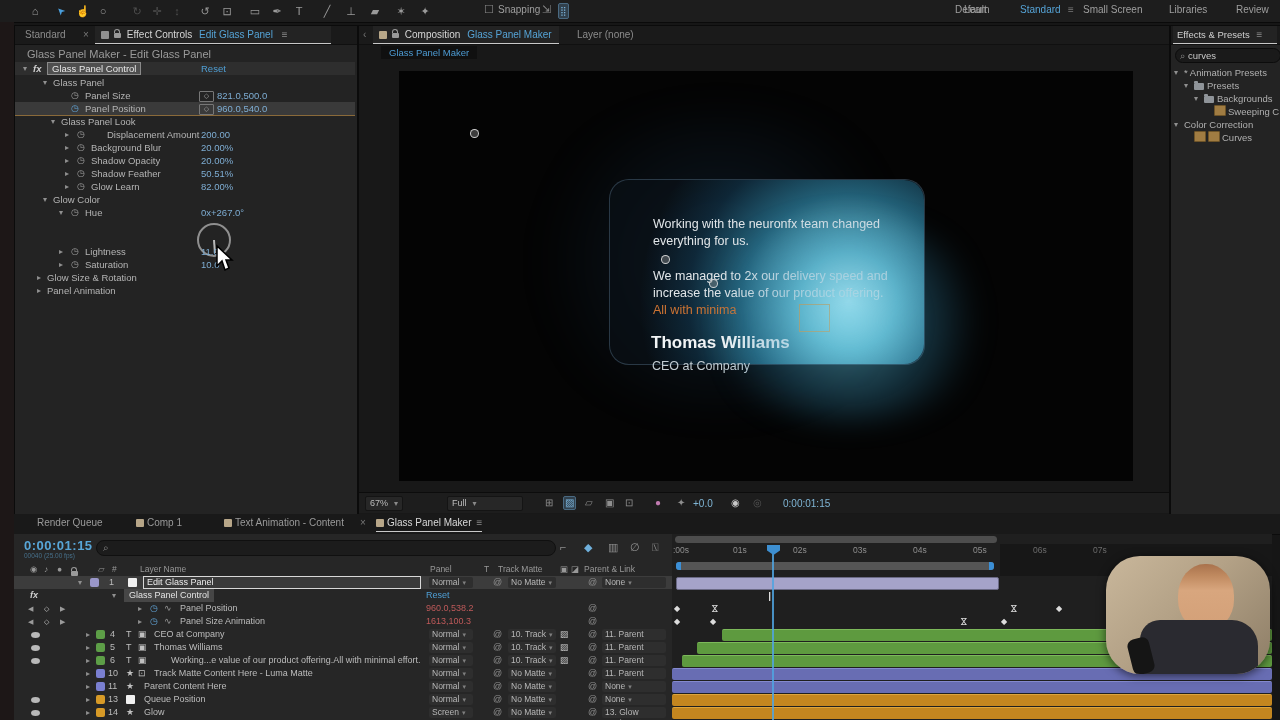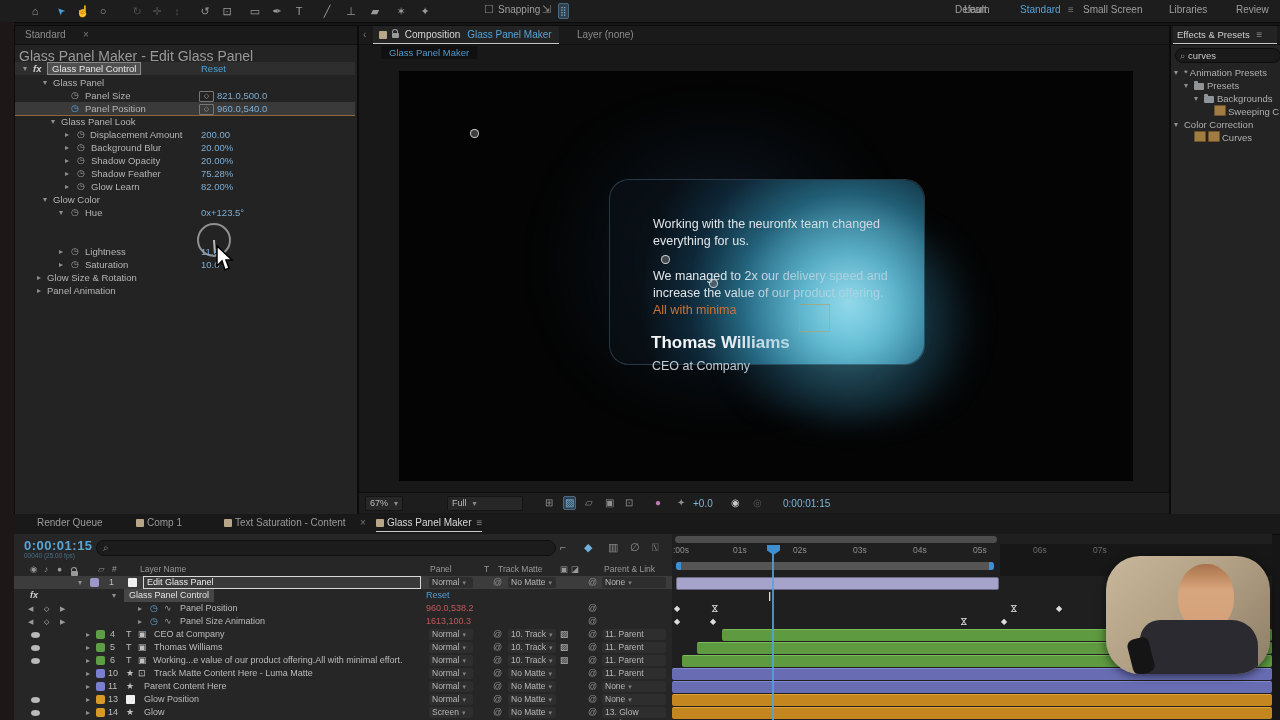--- a/index.html
+++ b/index.html
@@ -143,22 +143,28 @@
     <span class="ws" style="left:1169px">Libraries</span>
     <span class="ws" style="left:1236px">Review</span>
   </div>
 
   <div class="abs" style="left:0;top:22px;width:14px;height:698px;background:#1d1717"></div>
 
   <div class="panel" style="left:14px;top:25px;width:342px;height:489px">
     <div class="tabbar">
       <span class="abs tab-dim" style="left:10px;top:3px">Standard</span>
       <span class="abs" style="left:68px;top:3px;color:#777">×</span>
-    </div>
-    <div class="abs" style="left:4px;top:22px;color:#9a9a9a;font-size:14px">Glass Panel Maker - Edit Glass Panel</div>
+      <div class="tab-active" style="left:80px;width:230px;padding-left:6px">
+        <span class="paneltab-box"></span><span class="lockico"></span>
+        <span style="color:#d6d6d6">Effect Controls</span>
+        <span class="tname-blue" style="margin-left:4px">Edit Glass Panel</span>
+        <span class="menu-ham" style="margin-left:6px">≡</span>
+      </div>
+    </div>
+    <div class="abs" style="left:12px;top:22px;color:#9a9a9a;font-size:11px">Glass Panel Maker - Edit Glass Panel</div>
 
     <div class="ecrow" style="top:36px;background:#2e2e2e">
       <span class="ec-tw" style="left:8px">▾</span>
       <span class="abs" style="left:18px;font-style:italic;font-weight:bold;color:#d0d0d0">fx</span>
       <span class="fxname">Glass Panel Control</span>
       <span class="abs" style="left:186px;color:#4f9fd5">Reset</span>
     </div>
 
     <div class="ecrow" style="top:50px">
       <span class="ec-tw" style="left:28px">▾</span>
@@ -176,56 +182,56 @@
       <span class="ptbox">◇</span>
       <span class="ec-val">960.0,540.0</span>
     </div>
     <div class="ecrow" style="top:89px">
       <span class="ec-tw" style="left:36px">▾</span>
       <span class="abs" style="left:46px">Glass Panel Look</span>
     </div>
     <div class="ecrow" style="top:102px">
       <span class="ec-tw" style="left:50px">▸</span>
       <span class="ec-sw" style="left:62px">◷</span>
-      <span class="abs" style="left:75px">Displacement Amount</span>
+      <span class="abs" style="left:92px">Displacement Amount</span>
       <span class="ec-val">200.00</span>
     </div>
     <div class="ecrow" style="top:115px">
       <span class="ec-tw" style="left:50px">▸</span>
       <span class="ec-sw" style="left:62px">◷</span>
       <span class="abs" style="left:76px">Background Blur</span>
       <span class="ec-val">20.00%</span>
     </div>
     <div class="ecrow" style="top:128px">
       <span class="ec-tw" style="left:50px">▸</span>
       <span class="ec-sw" style="left:62px">◷</span>
       <span class="abs" style="left:76px">Shadow Opacity</span>
       <span class="ec-val">20.00%</span>
     </div>
     <div class="ecrow" style="top:141px">
       <span class="ec-tw" style="left:50px">▸</span>
       <span class="ec-sw" style="left:62px">◷</span>
       <span class="abs" style="left:76px">Shadow Feather</span>
-      <span class="ec-val">75.28%</span>
+      <span class="ec-val">50.51%</span>
     </div>
     <div class="ecrow" style="top:154px">
       <span class="ec-tw" style="left:50px">▸</span>
       <span class="ec-sw" style="left:62px">◷</span>
       <span class="abs" style="left:76px">Glow Learn</span>
       <span class="ec-val">82.00%</span>
     </div>
     <div class="ecrow" style="top:167px">
       <span class="ec-tw" style="left:28px">▾</span>
       <span class="abs" style="left:38px">Glow Color</span>
     </div>
     <div class="ecrow" style="top:180px">
       <span class="ec-tw" style="left:44px">▾</span>
       <span class="ec-sw" style="left:56px">◷</span>
       <span class="abs" style="left:70px">Hue</span>
-      <span class="ec-val">0x+123.5°</span>
+      <span class="ec-val">0x+267.0°</span>
     </div>
 
     <div class="dial" style="left:182px;top:197px">
       <span class="dial-needle"></span>
     </div>
     <div class="ecrow" style="top:219px">
       <span class="ec-tw" style="left:44px">▸</span>
       <span class="ec-sw" style="left:56px">◷</span>
       <span class="abs" style="left:70px">Lightness</span>
       <span class="ec-val">11.0</span>
@@ -334,21 +340,21 @@
         <span class="abs" style="left:13px">Color Correction</span>
     </div>
     <div class="fx-row" style="top:105px">
       <span class="abs" style="left:23px"><span class="fx-ic"></span><span class="fx-ic"></span><span>Curves</span></span>
     </div>
   </div>
 
   <div class="tl-tabs">
     <span class="tl-tab" style="left:23px">Render Queue</span>
     <span class="tl-tab" style="left:122px"><span class="paneltab-box" style="background:#b7a688"></span><span>Comp 1</span></span>
-    <span class="tl-tab" style="left:210px"><span class="paneltab-box" style="background:#b7a688"></span><span>Text Saturation - Content</span></span>
+    <span class="tl-tab" style="left:210px"><span class="paneltab-box" style="background:#b7a688"></span><span>Text Animation - Content</span></span>
     <span class="tl-tab" style="left:346px;color:#777">×</span>
     <span class="tl-tab" style="left:362px;color:#d8d8d8;border-bottom:1px solid #c8c8c8;padding-bottom:3px"><span class="paneltab-box" style="background:#b7a688"></span><span>Glass Panel Maker</span><span class="menu-ham" style="margin-left:5px">≡</span></span>
   </div>
 
   <div class="tl-left">
     <span class="tc-big" style="left:10px;top:4px">0:00:01:15</span>
     <span class="tc-sub" style="left:10px;top:18px">00040 (25.00 fps)</span>
     <div class="tl-search" style="left:82px;top:6px;width:452px;height:14px;line-height:14px;padding-left:6px;color:#8a8a8a">⌕</div>
     <span class="tl-ico" style="left:546px;top:7px">⌐</span>
     <span class="tl-ico blue" style="left:570px;top:7px">◆</span>
@@ -362,21 +368,21 @@
       <span class="abs" style="left:43px">●</span>
       <span class="abs" style="left:55px;top:4px"><span class="lockico"></span></span>
       <span class="abs" style="left:84px">▱</span>
       <span class="abs" style="left:98px">#</span>
       <span class="abs" style="left:126px">Layer Name</span>
       <span class="abs" style="left:416px">Panel</span>
       <span class="abs" style="left:470px">T</span>
       <span class="abs" style="left:484px">Track Matte</span>
       <span class="abs" style="left:546px">▣</span>
       <span class="abs" style="left:557px">◪</span>
-      <span class="abs" style="left:590px">Parent &amp; Link</span>
+      <span class="abs" style="left:570px">Parent &amp; Link</span>
     </div>
 
     <div class="tlrow" style="top:42px;background:#3c3c3c">
       <span class="tw" style="left:64px">▾</span>
       <span class="sq sq-lav" style="left:76px"></span>
       <span class="cell" style="left:95px">1</span>
       <span class="sq sq-white" style="left:114px"></span>
       <span class="namebox" style="left:129px;width:270px">Edit Glass Panel</span>
       <span class="dd" style="left:415px;width:38px">Normal</span>
       <span class="whip" style="left:479px">@</span>
@@ -446,21 +452,21 @@
       <span class="whip" style="left:574px">@</span>
       <span class="dd" style="left:588px;width:58px">11. Parent Co</span>
     </div>
     <div class="tlrow" style="top:120px">
       <span class="eyeo" style="left:17px"></span>
       <span class="tw" style="left:72px">▸</span>
       <span class="sq sq-grn" style="left:82px"></span>
       <span class="cell" style="left:96px">6</span>
       <span class="licon" style="left:112px">T</span>
       <span class="licon" style="left:124px">▣</span>
-      <span class="cell" style="left:139px;width:262px;overflow:hidden;white-space:nowrap">Working...e value of our product offering.All with minimal effort.</span>
+      <span class="cell" style="left:157px;width:262px;overflow:hidden;white-space:nowrap">Working...e value of our product offering.All with minimal effort.</span>
       <span class="dd" style="left:415px;width:38px">Normal</span>
       <span class="whip" style="left:479px">@</span>
       <span class="dd" style="left:494px;width:42px">10. Track</span>
       <span class="licon" style="left:546px">▨</span>
       <span class="whip" style="left:574px">@</span>
       <span class="dd" style="left:588px;width:58px">11. Parent Co</span>
     </div>
 
     <div class="tlrow" style="top:133px">
       <span class="tw" style="left:72px">▸</span>
@@ -487,21 +493,21 @@
       <span class="whip" style="left:574px">@</span>
       <span class="dd" style="left:588px;width:58px">None</span>
     </div>
 
     <div class="tlrow" style="top:159px">
       <span class="eyeo" style="left:17px"></span>
       <span class="tw" style="left:72px">▸</span>
       <span class="sq sq-org" style="left:82px"></span>
       <span class="cell" style="left:94px">13</span>
       <span class="sq sq-white" style="left:112px"></span>
-      <span class="cell" style="left:130px">Glow Position</span>
+      <span class="cell" style="left:130px">Queue Position</span>
       <span class="dd" style="left:415px;width:38px">Normal</span>
       <span class="whip" style="left:479px">@</span>
       <span class="dd" style="left:494px;width:42px">No Matte</span>
       <span class="whip" style="left:574px">@</span>
       <span class="dd" style="left:588px;width:58px">None</span>
     </div>
     <div class="tlrow" style="top:172px">
       <span class="eyeo" style="left:17px"></span>
       <span class="tw" style="left:72px">▸</span>
       <span class="sq sq-org" style="left:82px"></span>

